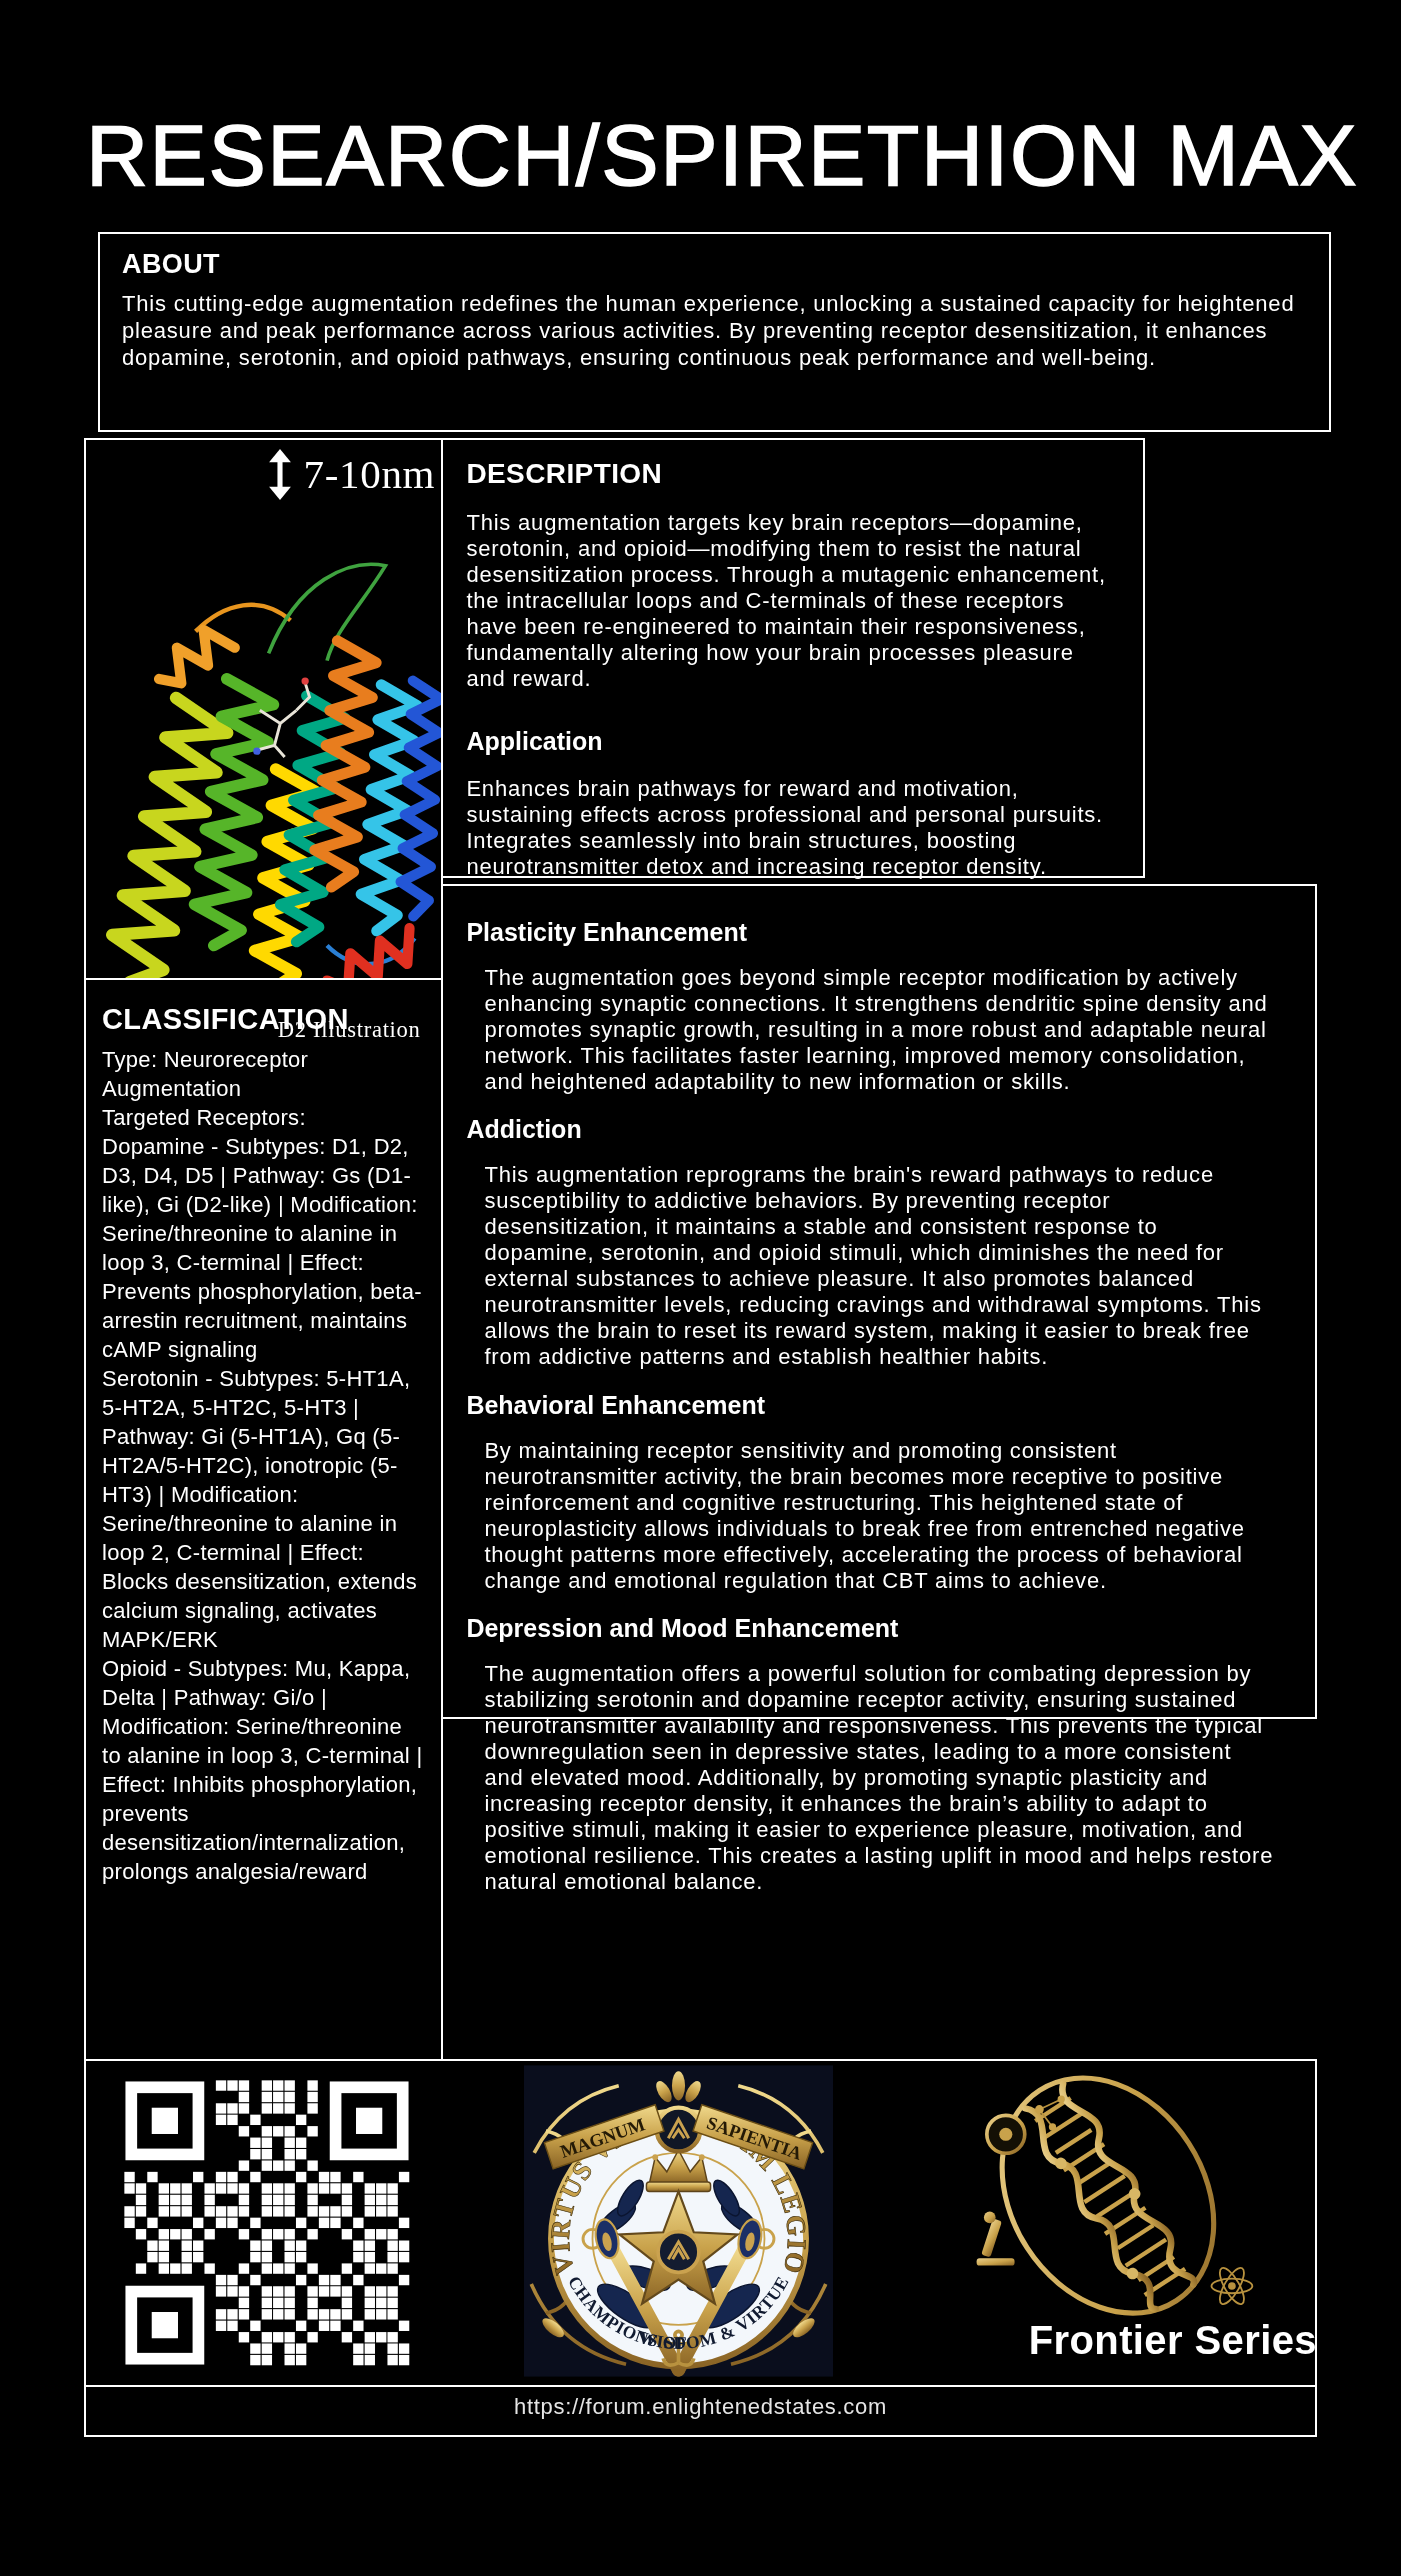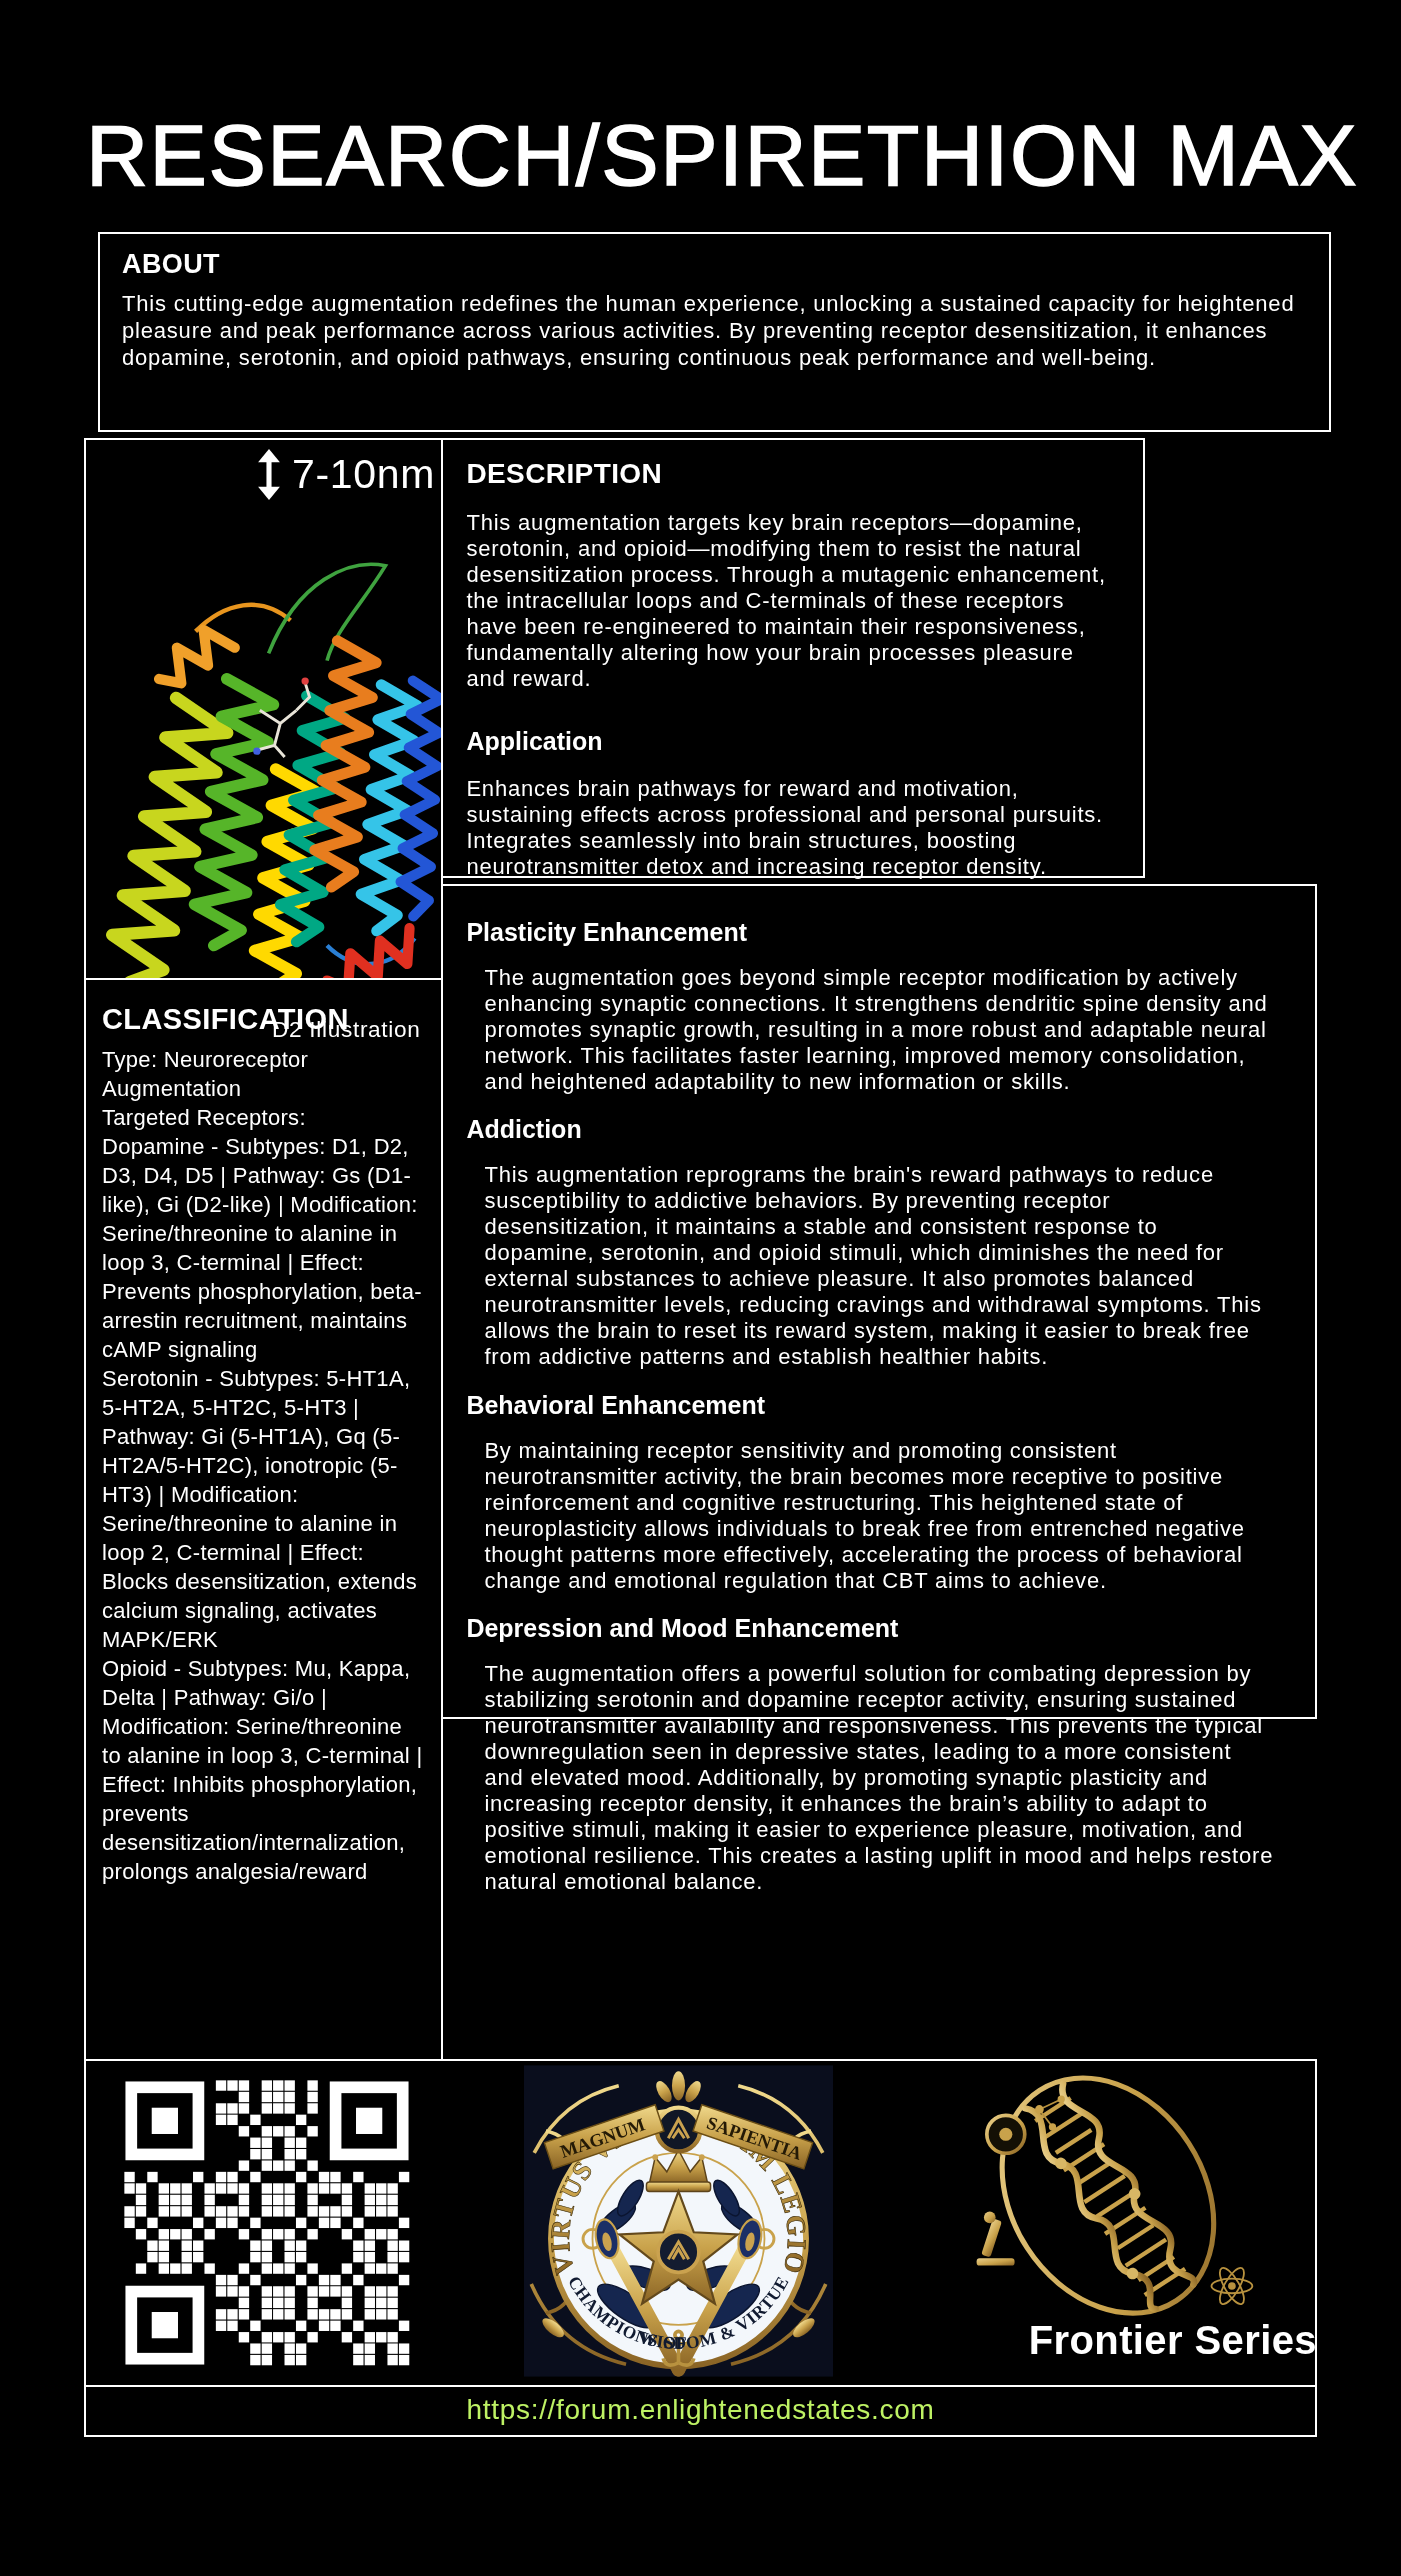--- a/index.html
+++ b/index.html
@@ -7,21 +7,21 @@
         font-family:"Liberation Sans",sans-serif;overflow:hidden;}
   .title{position:absolute;left:86px;top:108px;font-size:86px;line-height:1.1;
          letter-spacing:1.5px;white-space:nowrap;font-weight:400;color:#fff;
          -webkit-text-stroke:1.5px #fff;}
   .box{position:absolute;border:2.2px solid #fff;box-sizing:border-box;background:#000;}
   
   .about{left:98px;top:232px;width:1233px;height:200px;padding:14.6px 22px;}
   .about h2{margin:0 0 10.2px;font-size:27px;letter-spacing:0.4px;}
   .about p{margin:0;font-size:22px;line-height:27px;letter-spacing:0.8px;}
   
-  .protein{left:84px;top:438px;width:359px;height:614px;}
+  .protein{left:84px;top:438px;width:359px;height:614px;font-family:Liberation Serif, serif;}
   .protein svg.molecule{position:absolute;left:0;top:0;width:100%;height:100%;}
   .size-label{position:absolute;top:8.8px;right:5.8px;display:flex;align-items:center;gap:7.3px;z-index:3;}
   .size-label .txt{font-size:41px;letter-spacing:0.7px;}
   .caption{position:absolute;right:20.4px;bottom:7.3px;font-size:22.6px;letter-spacing:0.7px;z-index:3;}
   .classification{left:84px;top:978px;width:359px;height:1313px;padding:23px 16px;}
   .classification h2{margin:0 0 8.8px;font-size:29px;letter-spacing:0.4px;}
   .classification .body{font-size:22px;line-height:29px;letter-spacing:0.3px;white-space:pre-line;}
   
   .desc{left:441px;top:438px;width:704px;height:440px;padding:17.5px 23.4px;}
   .desc h2{margin:0;font-size:28px;letter-spacing:0.4px;}
@@ -32,21 +32,21 @@
   .section p{margin:18px;font-size:22px;line-height:26px;letter-spacing:0.8px;}
   
   .footer{left:84px;top:2059px;width:1233px;height:378px;}
   .footer .qr{position:absolute;left:38px;top:19px;width:286px;height:286px;}
   .footer .seal{position:absolute;left:438px;top:4.4px;width:309px;height:312px;}
   .footer .dna{position:absolute;left:860px;top:5.8px;width:318px;height:260px;}
   .series{position:absolute;left:757px;top:257px;width:474px;text-align:right;
           font-size:40px;font-weight:700;letter-spacing:0.4px;}
   .footer .divider{position:absolute;left:0;top:324px;width:100%;height:2.2px;background:#fff;}
   .url-bar{position:absolute;left:0;top:333px;width:100%;text-align:center;}
-  .url-bar a{color:#bef264;text-decoration:none;font-size:28px;letter-spacing:0.7px;}
+  .url-bar a{color:#e5e5e5;text-decoration:none;font-size:22px;letter-spacing:0.7px;}
 </style>
 </head>
 <body>
 
 <div class="page">
 
   <div class="title">RESEARCH/SPIRETHION MAX</div>
 
   <div class="box about">
     <h2>ABOUT</h2>

